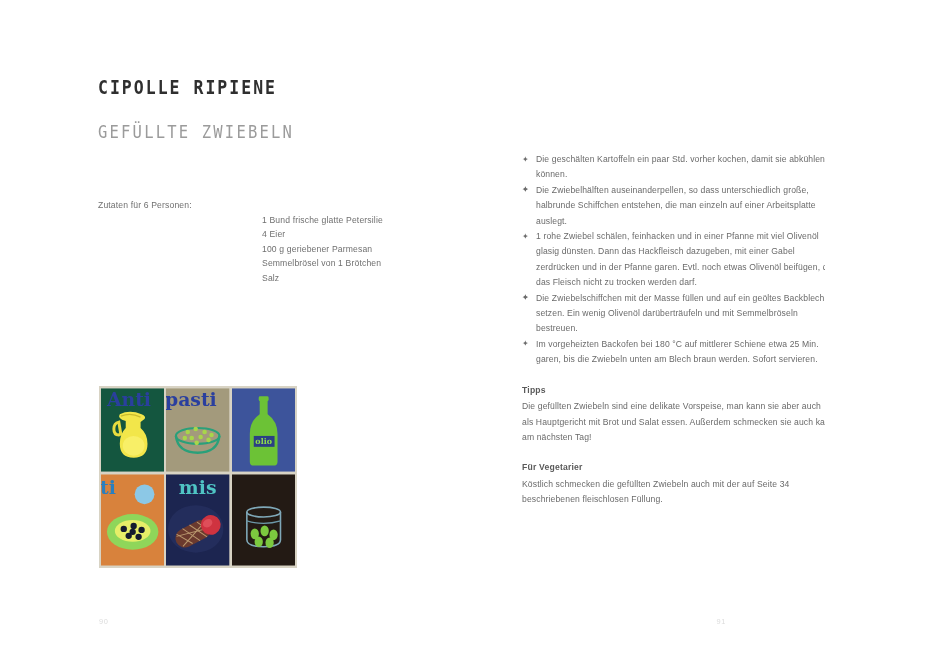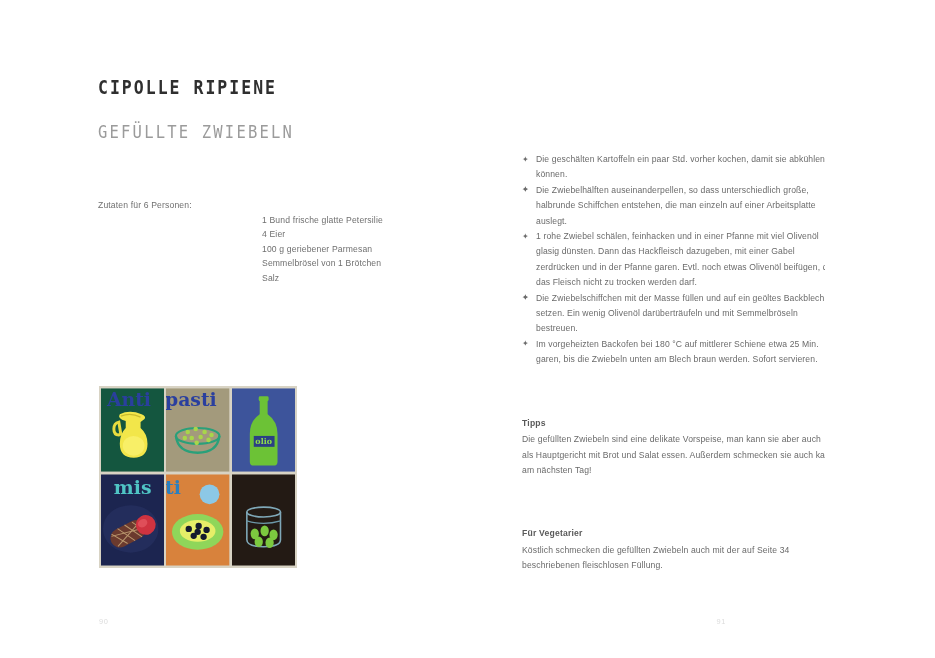--- a/index.html
+++ b/index.html
@@ -130,21 +130,20 @@
     color: #6a6a6a;
   }
 
   .sec-gap { height: 15px; }
   .sec-heading {
     font-size: 8.6px;
     color: #5a5a5a;
     font-weight: bold;
     letter-spacing: 0.2px;
     margin-bottom: 1px;
-    margin-top: 33px;
   }
   .sec-body {
     font-size: 8.6px;
     color: #6a6a6a;
     line-height: 15.4px;
   }
 
   
   .folio {
     position: absolute;
@@ -227,20 +226,38 @@
     </div>
 
     <div class="panel">
       <svg viewBox="0 0 64 84" xmlns="http://www.w3.org/2000/svg">
         <rect width="64" height="84" fill="#3d549b"></rect>
         <rect x="27" y="8" width="10" height="5" rx="1.5" fill="#6cc236"></rect>
         <rect x="28" y="12" width="8" height="16" fill="#6cc236"></rect>
         <path d="M28 26 q-10 7 -10 20 v28 q0 4 4 4 h20 q4 0 4 -4 v-28 q0 -13 -10 -20 z" fill="#6cc236"></path>
         <rect x="22" y="48" width="21" height="11" fill="#2b3f84"></rect>
         <text x="32" y="56.5" text-anchor="middle" font-family="DejaVu Serif, serif" font-size="8" font-weight="bold" fill="#8ede4a">olio</text>
+      </svg>
+    </div>
+
+    <div class="panel">
+      <svg viewBox="0 0 64 92" xmlns="http://www.w3.org/2000/svg">
+        <rect width="64" height="92" fill="#d8823c"></rect>
+        <circle cx="44" cy="20" r="10" fill="#8cc8e6"></circle>
+        <ellipse cx="32" cy="58" rx="26" ry="18" fill="#8fd65a"></ellipse>
+        <ellipse cx="32" cy="57" rx="18" ry="11" fill="#e6ee68"></ellipse>
+        <g fill="#141b2e">
+          <circle cx="23" cy="55" r="3.2"></circle>
+            <circle cx="33" cy="52" r="3.2"></circle>
+          <circle cx="41" cy="56" r="3.2"></circle>
+            <circle cx="28" cy="62" r="3.2"></circle>
+          <circle cx="38" cy="63" r="3.2"></circle>
+            <circle cx="32" cy="58" r="3.2"></circle>
+        </g>
+        <text x="-1" y="20" font-family="DejaVu Serif, serif" font-size="19" font-weight="bold" fill="#2a7fbf">ti</text>
       </svg>
     </div>
 
     <div class="panel">
       <svg viewBox="0 0 64 92" xmlns="http://www.w3.org/2000/svg">
         <rect width="64" height="92" fill="#1c2550"></rect>
         <ellipse cx="30" cy="55" rx="28" ry="24" fill="#263061" opacity="0.7"></ellipse>
         <g transform="rotate(-28 32 58)">
           <rect x="8" y="48" width="38" height="19" rx="9.5" fill="#6b3a2e"></rect>
           <g stroke="#c8a97a" stroke-width="1" fill="none" opacity="0.85">
@@ -253,38 +270,20 @@
           </g>
           <ellipse cx="47" cy="58" rx="10" ry="10" fill="#cf3340"></ellipse>
           <ellipse cx="45" cy="55" rx="5" ry="4" fill="#e2555f" opacity="0.8"></ellipse>
         </g>
         <text x="13" y="20" font-family="DejaVu Serif, serif" font-size="19" font-weight="bold" fill="#4fc4c4">mis</text>
       </svg>
     </div>
 
     <div class="panel">
       <svg viewBox="0 0 64 92" xmlns="http://www.w3.org/2000/svg">
-        <rect width="64" height="92" fill="#d8823c"></rect>
-        <circle cx="44" cy="20" r="10" fill="#8cc8e6"></circle>
-        <ellipse cx="32" cy="58" rx="26" ry="18" fill="#8fd65a"></ellipse>
-        <ellipse cx="32" cy="57" rx="18" ry="11" fill="#e6ee68"></ellipse>
-        <g fill="#141b2e">
-          <circle cx="23" cy="55" r="3.2"></circle>
-            <circle cx="33" cy="52" r="3.2"></circle>
-          <circle cx="41" cy="56" r="3.2"></circle>
-            <circle cx="28" cy="62" r="3.2"></circle>
-          <circle cx="38" cy="63" r="3.2"></circle>
-            <circle cx="32" cy="58" r="3.2"></circle>
-        </g>
-        <text x="-1" y="20" font-family="DejaVu Serif, serif" font-size="19" font-weight="bold" fill="#2a7fbf">ti</text>
-      </svg>
-    </div>
-
-    <div class="panel">
-      <svg viewBox="0 0 64 92" xmlns="http://www.w3.org/2000/svg">
         <rect width="64" height="92" fill="#231a14"></rect>
         <ellipse cx="32" cy="38" rx="17" ry="5" fill="none" stroke="#7fa8b8" stroke-width="1.6"></ellipse>
         <path d="M15 38 v28 q0 7 17 7 q17 0 17 -7 v-28" fill="none" stroke="#7fa8b8" stroke-width="1.6"></path>
         <path d="M15 47 q17 5 34 0" fill="none" stroke="#6d98a8" stroke-width="1.3"></path>
         <g fill="#7cc93f">
           <ellipse cx="23" cy="60" rx="4.2" ry="5.4"></ellipse>
           <ellipse cx="33" cy="57" rx="4.2" ry="5.4"></ellipse>
           <ellipse cx="42" cy="61" rx="4.2" ry="5.4"></ellipse>
           <ellipse cx="27" cy="68" rx="4.2" ry="5.4"></ellipse>
           <ellipse cx="38" cy="69" rx="4.2" ry="5.4"></ellipse>

